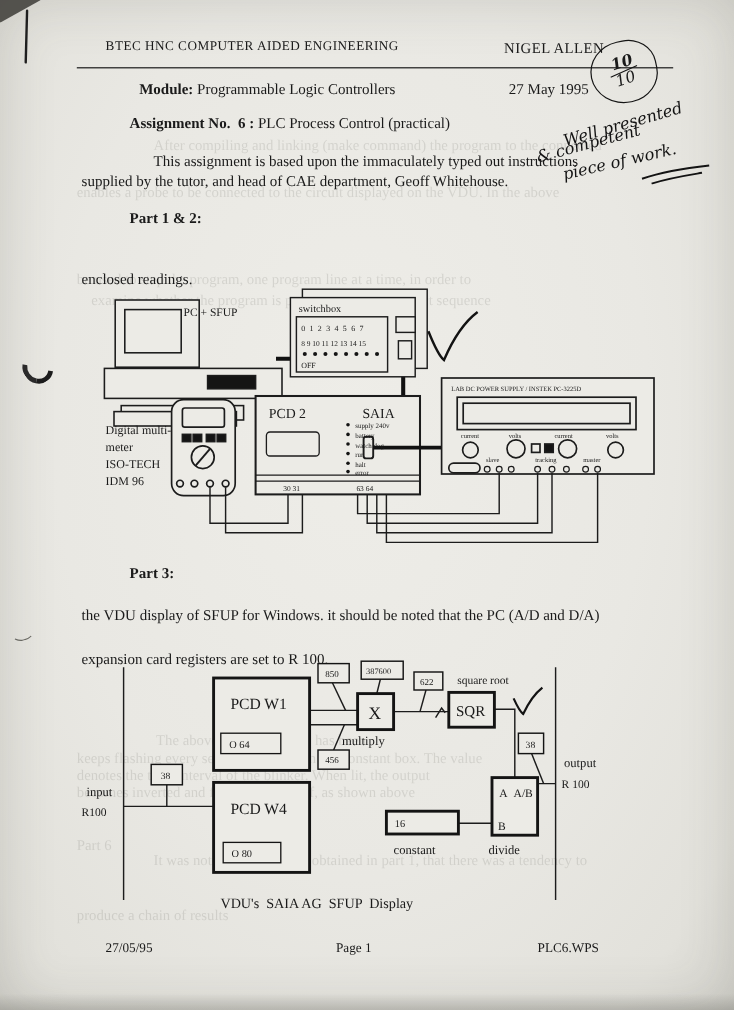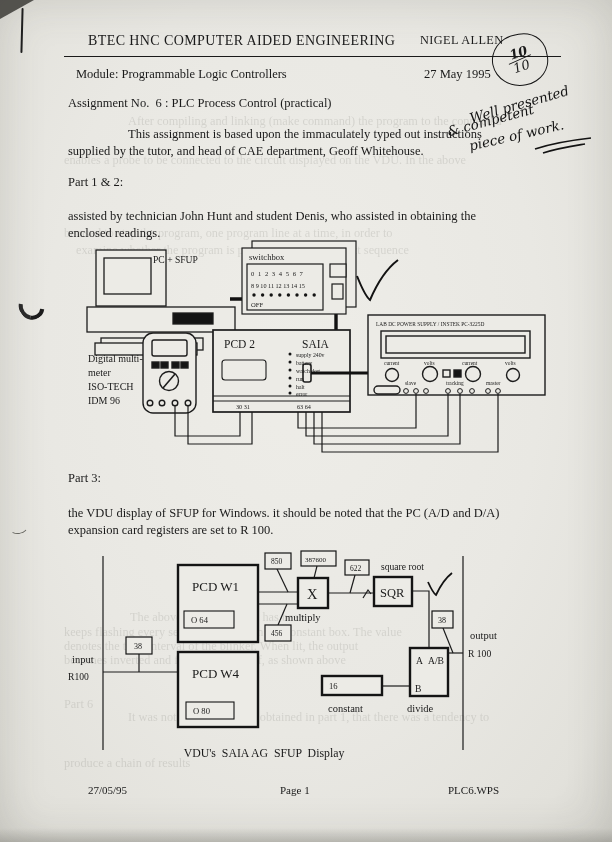--- a/index.html
+++ b/index.html
@@ -3,21 +3,21 @@
 <meta charset="utf-8">
 <style>
   html,body{margin:0;padding:0;background:#b7b6b2;}
   .page{
     position:relative;width:612px;height:842px;margin:0 auto;overflow:hidden;
     font-family:"Liberation Serif","DejaVu Serif",serif;color:#1a1a1a;
     background:radial-gradient(ellipse at 48% 42%, #eeede8 0%, #e9e8e3 55%, #e2e1db 86%, #d7d6d0 100%);
     box-shadow:inset 0 0 46px rgba(70,70,62,.18);
   }
   .abs{position:absolute;white-space:nowrap;}
-  .b{font-weight:normal;}
+  .b{font-weight:bold;margin-left:40px;}
   .body-line{font-size:12.5px;line-height:17px;}
   .bleed{position:absolute;white-space:nowrap;font-size:12.3px;color:#3d3d35;opacity:.13;filter:blur(.4px);text-align:center;}
   .hand{position:absolute;font-family:"DejaVu Serif",serif;font-style:italic;white-space:nowrap;color:#131313;}
   .grade-circle{
     position:absolute;left:492px;top:34px;width:54px;height:50px;border:1.7px solid #151515;
     border-radius:52% 46% 50% 55%;transform:rotate(-12deg);
     display:flex;flex-direction:column;align-items:center;justify-content:center;
     font-family:"DejaVu Serif",serif;font-style:italic;font-size:13px;
   }
   .grade-circle .frac{width:24px;border-top:1.5px solid #151515;transform:rotate(-12deg);margin:0 0 1px 0;}
@@ -57,21 +57,21 @@
   <div class="bleed" style="top:226px;left:64px">be used to step the program, one program line at a time, in order to</div>
   <div class="bleed" style="top:243px;left:76px">examine whether the program is performing in the correct sequence</div>
   <div class="bleed" style="top:610px;left:130px">The above circuit diagram has been</div>
   <div class="bleed" style="top:625px;left:64px">keeps flashing every second as shown in the constant box. The value</div>
   <div class="bleed" style="top:639px;left:64px">denotes the time interval of the blinker. When lit, the output</div>
   <div class="bleed" style="top:653px;left:64px">becomes inverted and flashes on and off, as shown above</div>
   <div class="bleed" style="top:697px;left:64px">Part 6</div>
   <div class="bleed" style="top:710px;left:128px">It was noted from the data obtained in part 1, that there was a tendency to</div>
   <div class="bleed" style="top:756px;left:64px">produce a chain of results</div>
 
-  <div class="abs" style="top:33px;left:88px;font-size:14px;letter-spacing:.4px">BTEC HNC COMPUTER AIDED ENGINEERING</div>
+  <div class="abs" style="top:33px;left:88px;font-size:11px;letter-spacing:.4px">BTEC HNC COMPUTER AIDED ENGINEERING</div>
   <div class="abs" style="top:33px;left:420px;font-size:12.3px;letter-spacing:.4px">NIGEL ALLEN</div>
   <div class="abs" style="top:56px;left:64px;width:497px;border-top:1.2px solid #1a1a1a"></div>
 
   <div class="grade-circle">
     <span class="num">10</span>
     <span class="frac"></span>
     <span class="den">10</span>
   </div>
 
   <div class="abs body-line" style="top:66px;left:76px">
@@ -88,21 +88,20 @@
   <div class="hand" style="left:468px;top:127px;font-size:13.5px;transform:rotate(-13deg)">piece of work.</div>
   <svg class="abs" style="left:533px;top:136px" width="62" height="18" viewBox="0 0 62 18">
     <path d="M2,13 C 20,7 40,4 58,2" fill="none" stroke="#131313" stroke-width="1.7"></path>
     <path d="M10,17 C 26,12 40,10 52,8" fill="none" stroke="#131313" stroke-width="1.6"></path>
   </svg>
 
   <div class="abs body-line" style="top:126px;left:128px">This assignment is based upon the immaculately typed out instructions</div>
   <div class="abs body-line" style="top:143px;left:68px">supplied by the tutor, and head of CAE department, Geoff Whitehouse.</div>
 
   <div class="abs body-line b" style="top:174px;left:68px">Part 1 &amp; 2:</div>
-  <div class="abs body-line" style="top:208px;left:68px">assisted by technician John Hunt and student Denis, who assisted in obtaining the</div>
   <div class="abs body-line" style="top:225px;left:68px">enclosed readings.</div>
 
   <svg class="abs" style="top:238px;left:0" width="612" height="222" viewBox="0 0 612 222">
 
     <g stroke="#111" stroke-width="3.4" fill="none">
       <path d="M230,61 H336 V92"></path>
     </g>
 
     <g fill="#ecebe6" stroke="#1c1c1c" stroke-width="1.3">
       <rect x="96" y="12" width="70" height="56"></rect>
@@ -225,21 +224,21 @@
       <path d="M188,168 V206 H252 V174"></path>
       <path d="M298,174 V190 H416 V156"></path>
       <path d="M306,174 V198 H448 V156"></path>
       <path d="M314,174 V206 H460 V156"></path>
       <path d="M322,174 V214 H498 V156"></path>
     </g>
   </svg>
 
   <div class="abs body-line b" style="top:470px;left:68px">Part 3:</div>
   <div class="abs body-line" style="top:505px;left:68px">the VDU display of SFUP for Windows. it should be noted that the PC (A/D and D/A)</div>
-  <div class="abs body-line" style="top:522px;left:68px">expansion card registers are set to R 100.</div>
+  <div class="abs body-line" style="top:541px;left:68px">expansion card registers are set to R 100.</div>
 
   <svg class="abs" style="top:548px;left:0" width="612" height="215" viewBox="0 0 612 215">
 
     <path d="M103,8 V202 M463,8 V202" fill="none" stroke="#1c1c1c" stroke-width="1.2"></path>
 
     <g fill="none" stroke="#1c1c1c" stroke-width="1.2">
       <path d="M258,44 H298"></path>
       <path d="M258,56 H298"></path>
       <path d="M277,21 L288,44"></path>
       <path d="M317,18 L314,30"></path>

